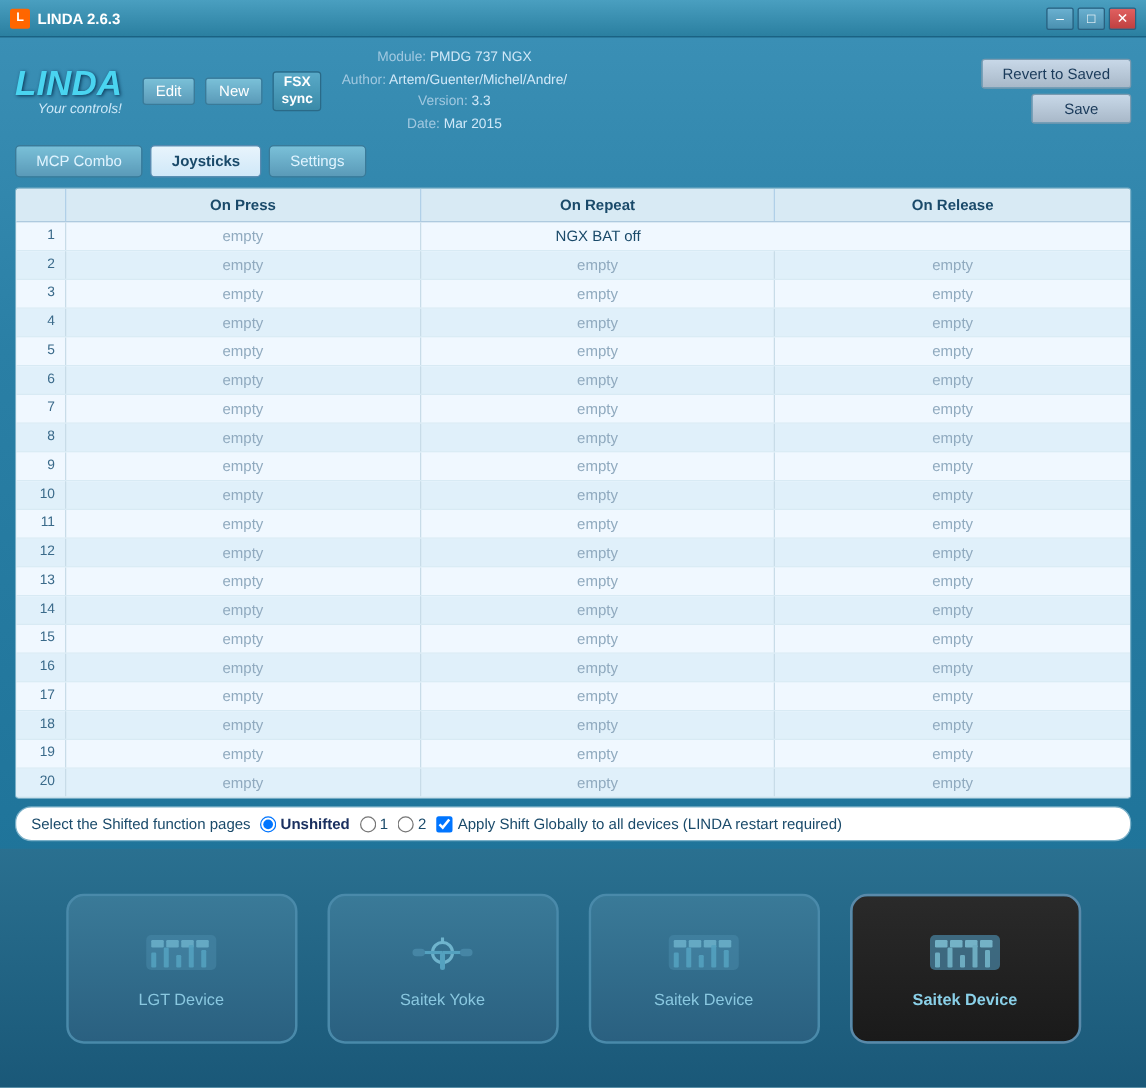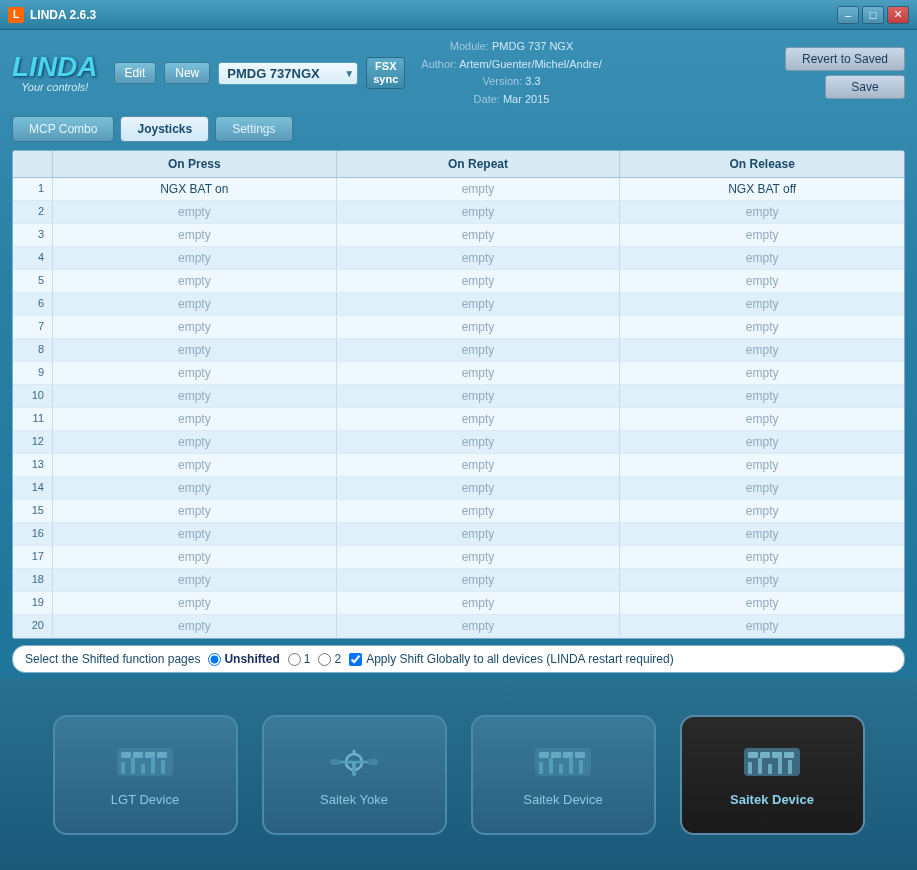--- a/index.html
+++ b/index.html
@@ -56,21 +56,21 @@
     }
 
     
     #header {
       display: flex;
       align-items: center;
       padding: 8px 12px;
       gap: 8px;
     }
     .linda-logo {
-      display: flex; flex-direction: column; align-items: center;
+      display: flex; flex-direction: column; align-items: flex-end;
       margin-right: 8px;
     }
     .linda-logo .linda-text {
       font-size: 28px; font-weight: bold; color: #4ad4f0;
       font-style: italic; text-shadow: 1px 1px 3px #0a3a5a;
       line-height: 1;
     }
     .linda-logo .linda-sub {
       font-size: 11px; color: #cce8f8; font-style: italic;
     }
@@ -288,28 +288,20 @@
 
 <div id="mainwindow">
 
   <div id="header">
     <div class="linda-logo">
       <div class="linda-text">LINDA</div>
       <div class="linda-sub">Your controls!</div>
     </div>
     <button class="btn-small">Edit</button>
     <button class="btn-small">New</button>
-    <div class="dropdown-wrapper">
-      <select class="dropdown-select">
-        <option>PMDG 737NGX</option>
-        <option>Default</option>
-        <option>FSLabs A320</option>
-      </select>
-      <span class="dropdown-arrow">▼</span>
-    </div>
     <div class="fsx-sync">
       <span>FSX</span>
       <span>sync</span>
     </div>
     <div class="module-info">
       <span>
         <span class="label">Module:</span>
         <span>PMDG 737 NGX</span>
       </span>
       <span>
@@ -340,21 +332,20 @@
   <div id="table-container">
     <div class="table-header">
       <div></div>
       <div>On Press</div>
       <div>On Repeat</div>
       <div>On Release</div>
     </div>
     <div id="table-body">
     <div class="table-row">
           <div class="row-num">1</div>
-          <div class="row-cell">NGX BAT on</div>
           <div class="row-cell empty">empty</div>
           <div class="row-cell">NGX BAT off</div>
         </div>
         <div class="table-row">
           <div class="row-num">2</div>
           <div class="row-cell empty">empty</div>
           <div class="row-cell empty">empty</div>
           <div class="row-cell empty">empty</div>
         </div>
         <div class="table-row">

